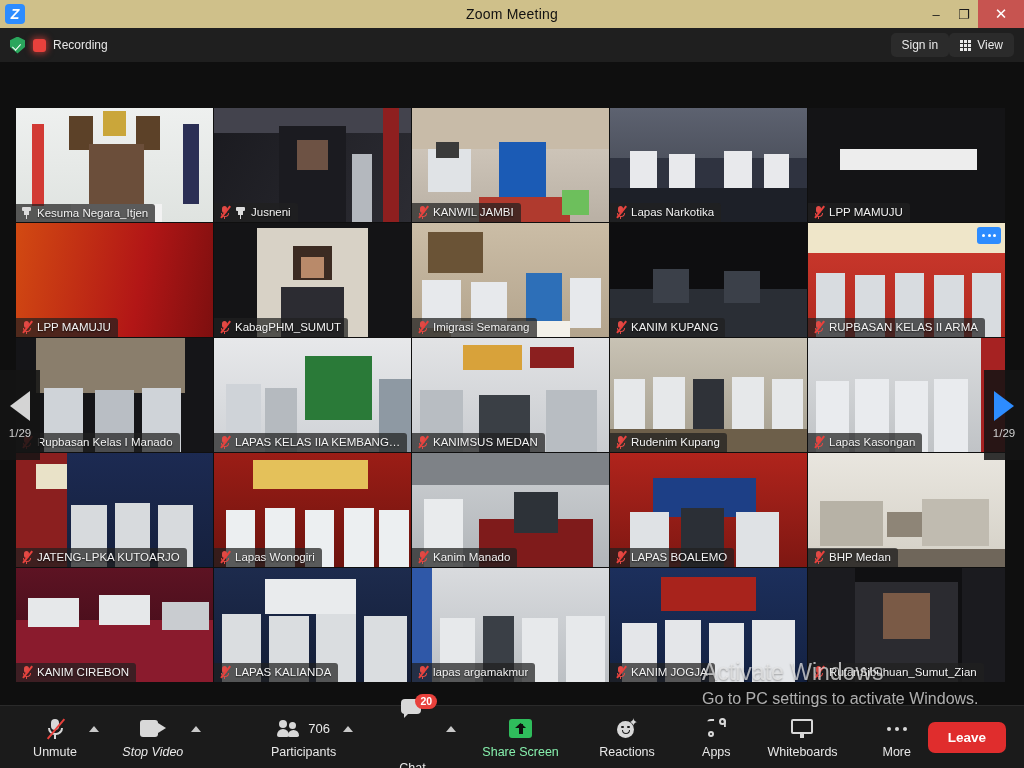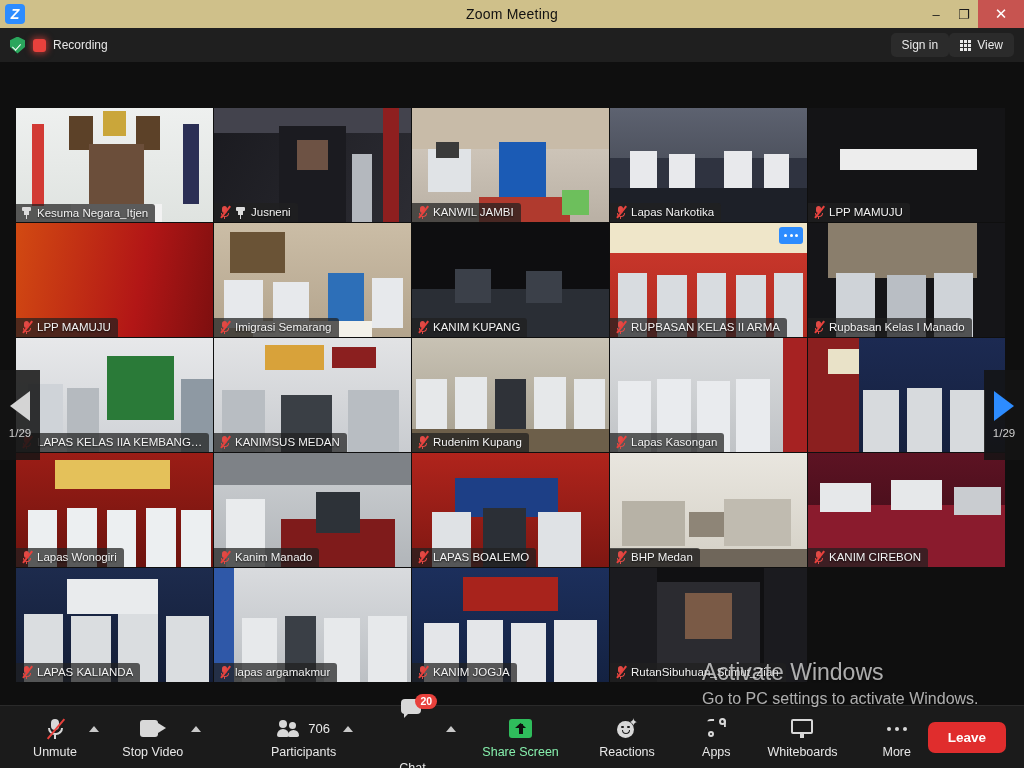--- a/index.html
+++ b/index.html
@@ -365,20 +365,37 @@
           <span class="icon-mic-off">
             <span class="body"></span>
             <span class="stand"></span>
             <span class="post"></span>
             <span class="slash"></span>
           </span>
           <span class="nm">LPP MAMUJU</span>
         </div>
       </div>
       <div class="tile">
+        <div class="scene" style="background: rgb(20, 20, 22);">
+          <div class="band" style="left: 22%; top: 4%; width: 56%; height: 96%; background: rgb(216, 210, 198);"></div>
+          <div class="band" style="left: 40%; top: 20%; width: 20%; height: 30%; background: rgb(60, 43, 34);"></div>
+          <div class="band" style="left: 44%; top: 30%; width: 12%; height: 18%; background: rgb(185, 138, 106);"></div>
+          <div class="band" style="left: 34%; top: 56%; width: 32%; height: 44%; background: rgb(44, 44, 50);"></div>
+        </div>
+        <div class="namebar">
+          <span class="icon-mic-off">
+            <span class="body"></span>
+            <span class="stand"></span>
+            <span class="post"></span>
+            <span class="slash"></span>
+          </span>
+          <span class="nm">KabagPHM_SUMUT</span>
+        </div>
+      </div>
+      <div class="tile">
         <div class="scene" style="background: linear-gradient(rgb(203, 189, 166), rgb(179, 164, 141));">
           <div class="band" style="left: 8%; top: 8%; width: 28%; height: 36%; background: rgb(106, 83, 54);"></div>
           <div class="band" style="left: 5%; top: 50%; width: 20%; height: 42%; background: rgb(231, 233, 236);"></div>
           <div class="band" style="left: 30%; top: 52%; width: 18%; height: 40%; background: rgb(231, 233, 236);"></div>
           <div class="band" style="left: 58%; top: 44%; width: 18%; height: 48%; background: rgb(45, 111, 184);"></div>
           <div class="band" style="left: 80%; top: 48%; width: 16%; height: 44%; background: rgb(231, 233, 236);"></div>
           <div class="band" style="left: 20%; top: 86%; width: 60%; height: 14%; background: rgb(243, 241, 234);"></div>
         </div>
         <div class="namebar">
           <span class="icon-mic-off">
@@ -519,20 +536,29 @@
           <span class="nm">Lapas Kasongan</span>
         </div>
       </div>
       <div class="tile">
         <div class="scene" style="background: linear-gradient(rgb(28, 42, 82), rgb(21, 32, 61));">
           <div class="band" style="left: 0%; top: 0%; width: 26%; height: 100%; background: rgb(139, 31, 31);"></div>
           <div class="band" style="left: 28%; top: 46%; width: 18%; height: 54%; background: rgb(215, 218, 221);"></div>
           <div class="band" style="left: 50%; top: 44%; width: 18%; height: 56%; background: rgb(215, 218, 221);"></div>
           <div class="band" style="left: 72%; top: 46%; width: 18%; height: 54%; background: rgb(215, 218, 221);"></div>
           <div class="band" style="left: 10%; top: 10%; width: 16%; height: 22%; background: rgb(233, 226, 200);"></div>
+        </div>
+        <div class="namebar">
+          <span class="icon-mic-off">
+            <span class="body"></span>
+            <span class="stand"></span>
+            <span class="post"></span>
+            <span class="slash"></span>
+          </span>
+          <span class="nm">JATENG-LPKA KUTOARJO</span>
         </div>
       </div>
       <div class="tile">
         <div class="scene" style="background: linear-gradient(rgb(155, 29, 22), rgb(109, 19, 14));">
           <div class="band" style="left: 20%; top: 6%; width: 58%; height: 26%; background: rgb(228, 193, 90);"></div>
           <div class="band" style="left: 6%; top: 50%; width: 15%; height: 50%; background: rgb(236, 239, 241);"></div>
           <div class="band" style="left: 26%; top: 48%; width: 15%; height: 52%; background: rgb(236, 239, 241);"></div>
           <div class="band" style="left: 46%; top: 50%; width: 15%; height: 50%; background: rgb(236, 239, 241);"></div>
           <div class="band" style="left: 66%; top: 48%; width: 15%; height: 52%; background: rgb(236, 239, 241);"></div>
           <div class="band" style="left: 84%; top: 50%; width: 15%; height: 50%; background: rgb(236, 239, 241);"></div>
@@ -711,21 +737,21 @@
       <span class="b"></span>
           <span class="s"></span>
           <span class="p"></span>
           <span class="sl"></span>
         </span>
       </div>
     <div class="lbl">Unmute</div>
   </div>
   <div class="caret"></div>
 
-  <div class="tb-item" style="margin-left:19px;">
+  <div class="tb-item" style="margin-left:19px;font-style:italic;">
     <div class="tb-ico">
         <span class="ic-cam">
       <span class="bx"></span>
           <span class="tr"></span>
         </span>
       </div>
     <div class="lbl">Stop Video</div>
   </div>
   <div class="caret"></div>
 

